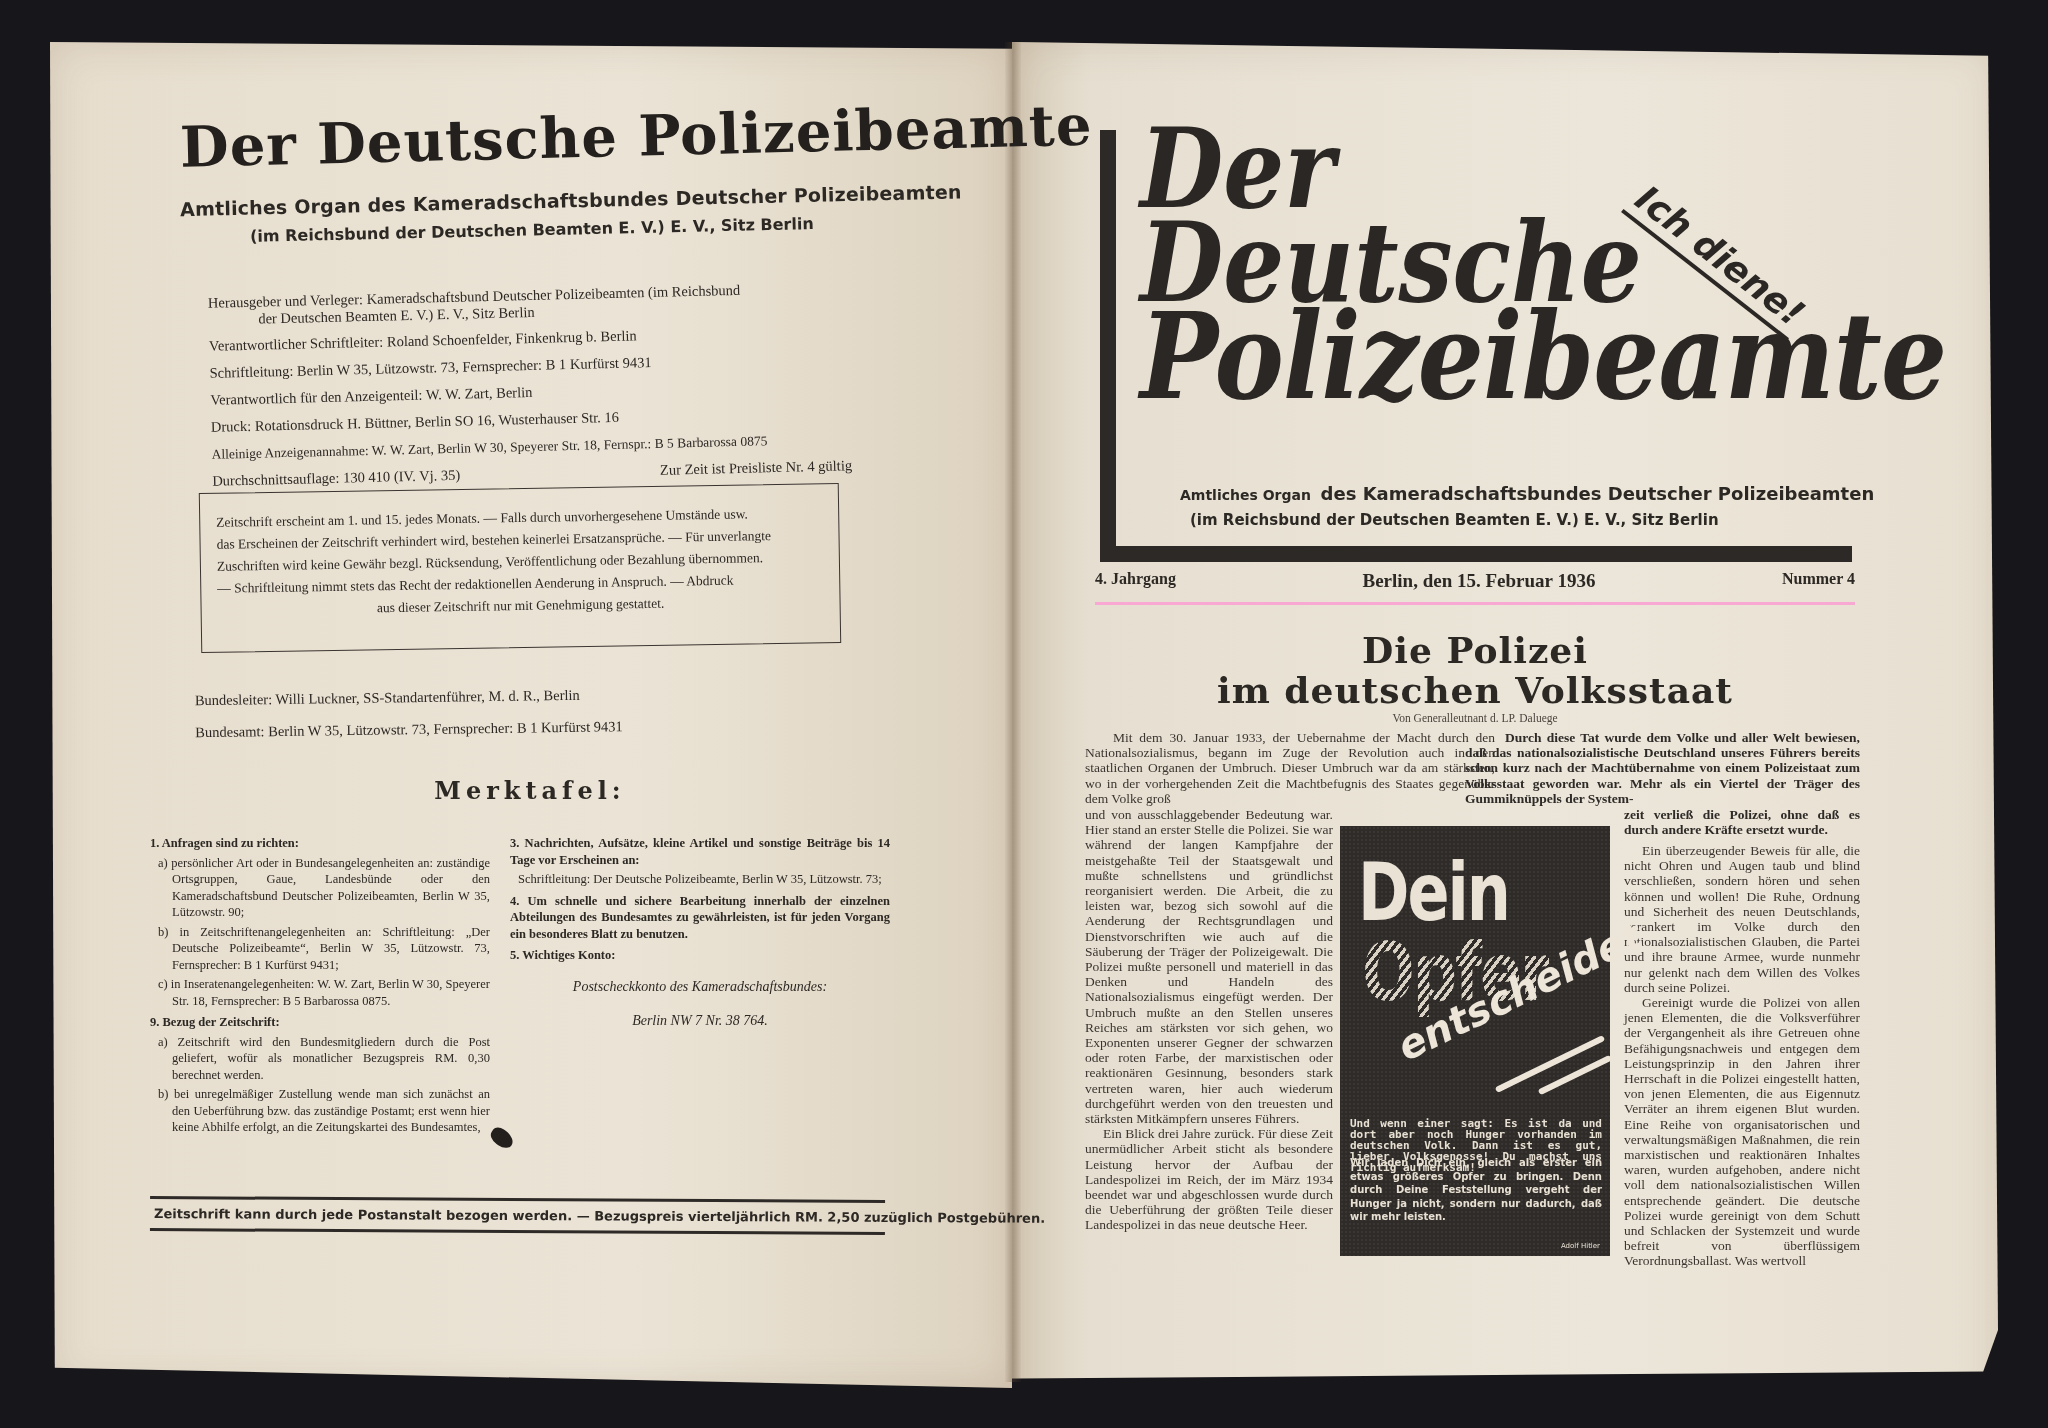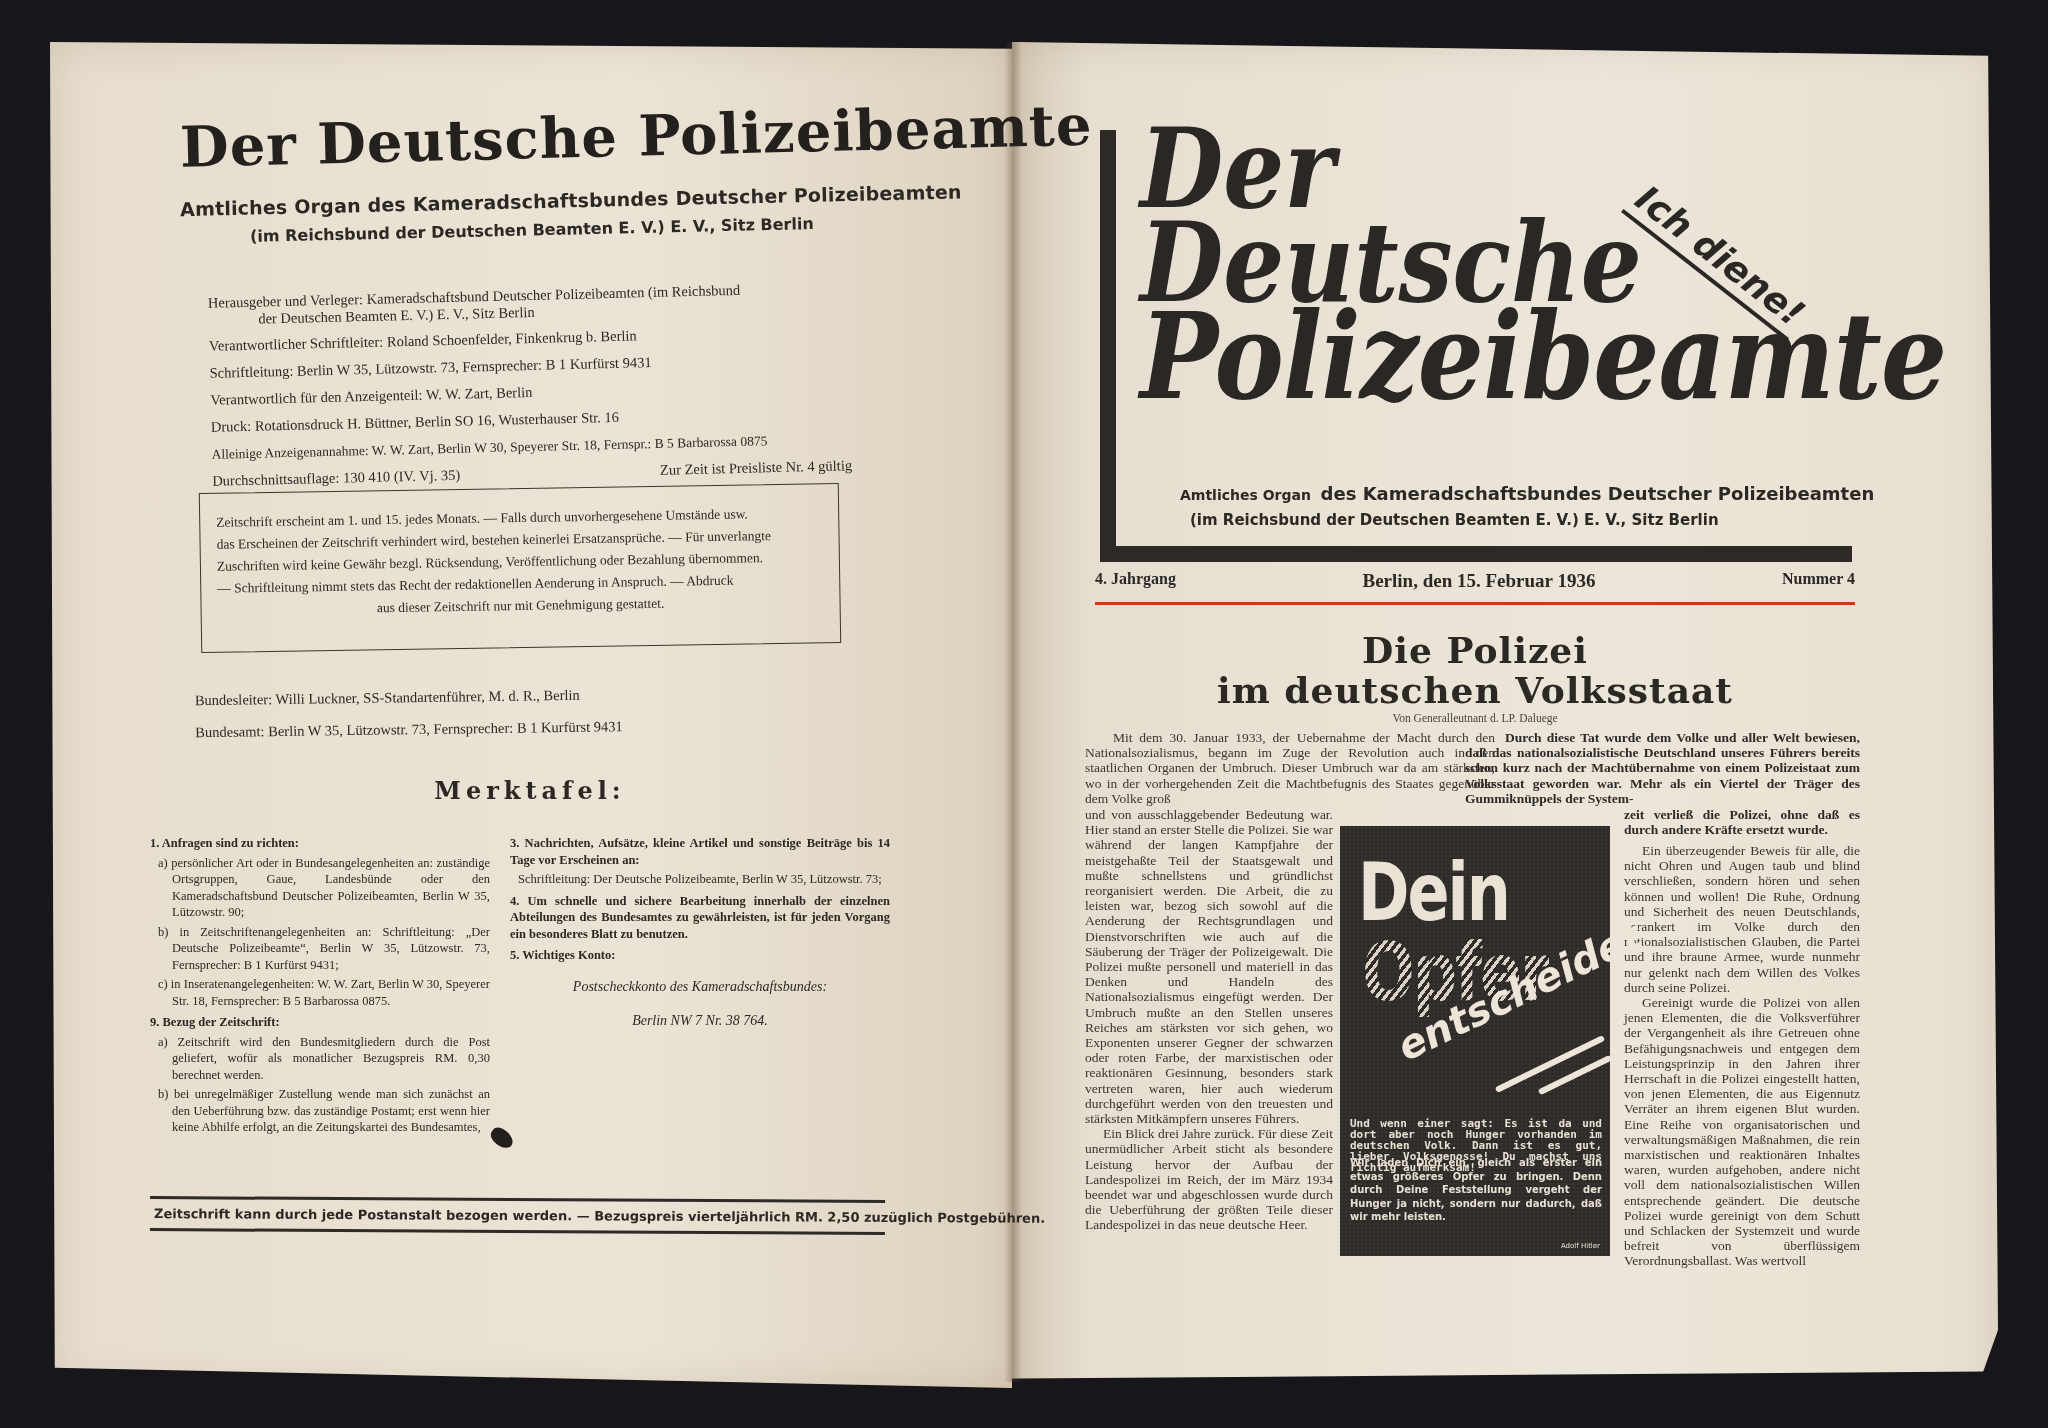--- a/index.html
+++ b/index.html
@@ -128,21 +128,21 @@
     .rp-organ .a { font-size: 14px; display: inline-block; width: 135px; }
     .rp-organ .b { font-size: 18px; }
     .rp-organ2 {
       position: absolute; left: 1190px; top: 511px;
       font-family: "DejaVu Sans", sans-serif; font-weight: bold; font-size: 15px; white-space: nowrap;
     }
     .rp-meta {
       position: absolute; left: 1095px; top: 570px; width: 760px;
       display: flex; justify-content: space-between;
       font-family: "Liberation Serif", serif; font-weight: bold; font-size: 16px;
-      padding-bottom: 10px; border-bottom: 3px solid #c2410c;
+      padding-bottom: 10px; border-bottom: 3px solid #f9a8d4;
     }
     .rp-meta .date { font-size: 19px; }
     .rp-headline {
       position: absolute; left: 1095px; top: 630px; width: 760px; text-align: center;
       font-family: "DejaVu Serif", serif; font-weight: bold; font-size: 36px; line-height: 40px;
       letter-spacing: 1px;
     }
     .rp-byline {
       position: absolute; left: 1095px; top: 712px; width: 760px; text-align: center;
       font-family: "Liberation Serif", serif; font-size: 11.5px; color: #4a433d;

